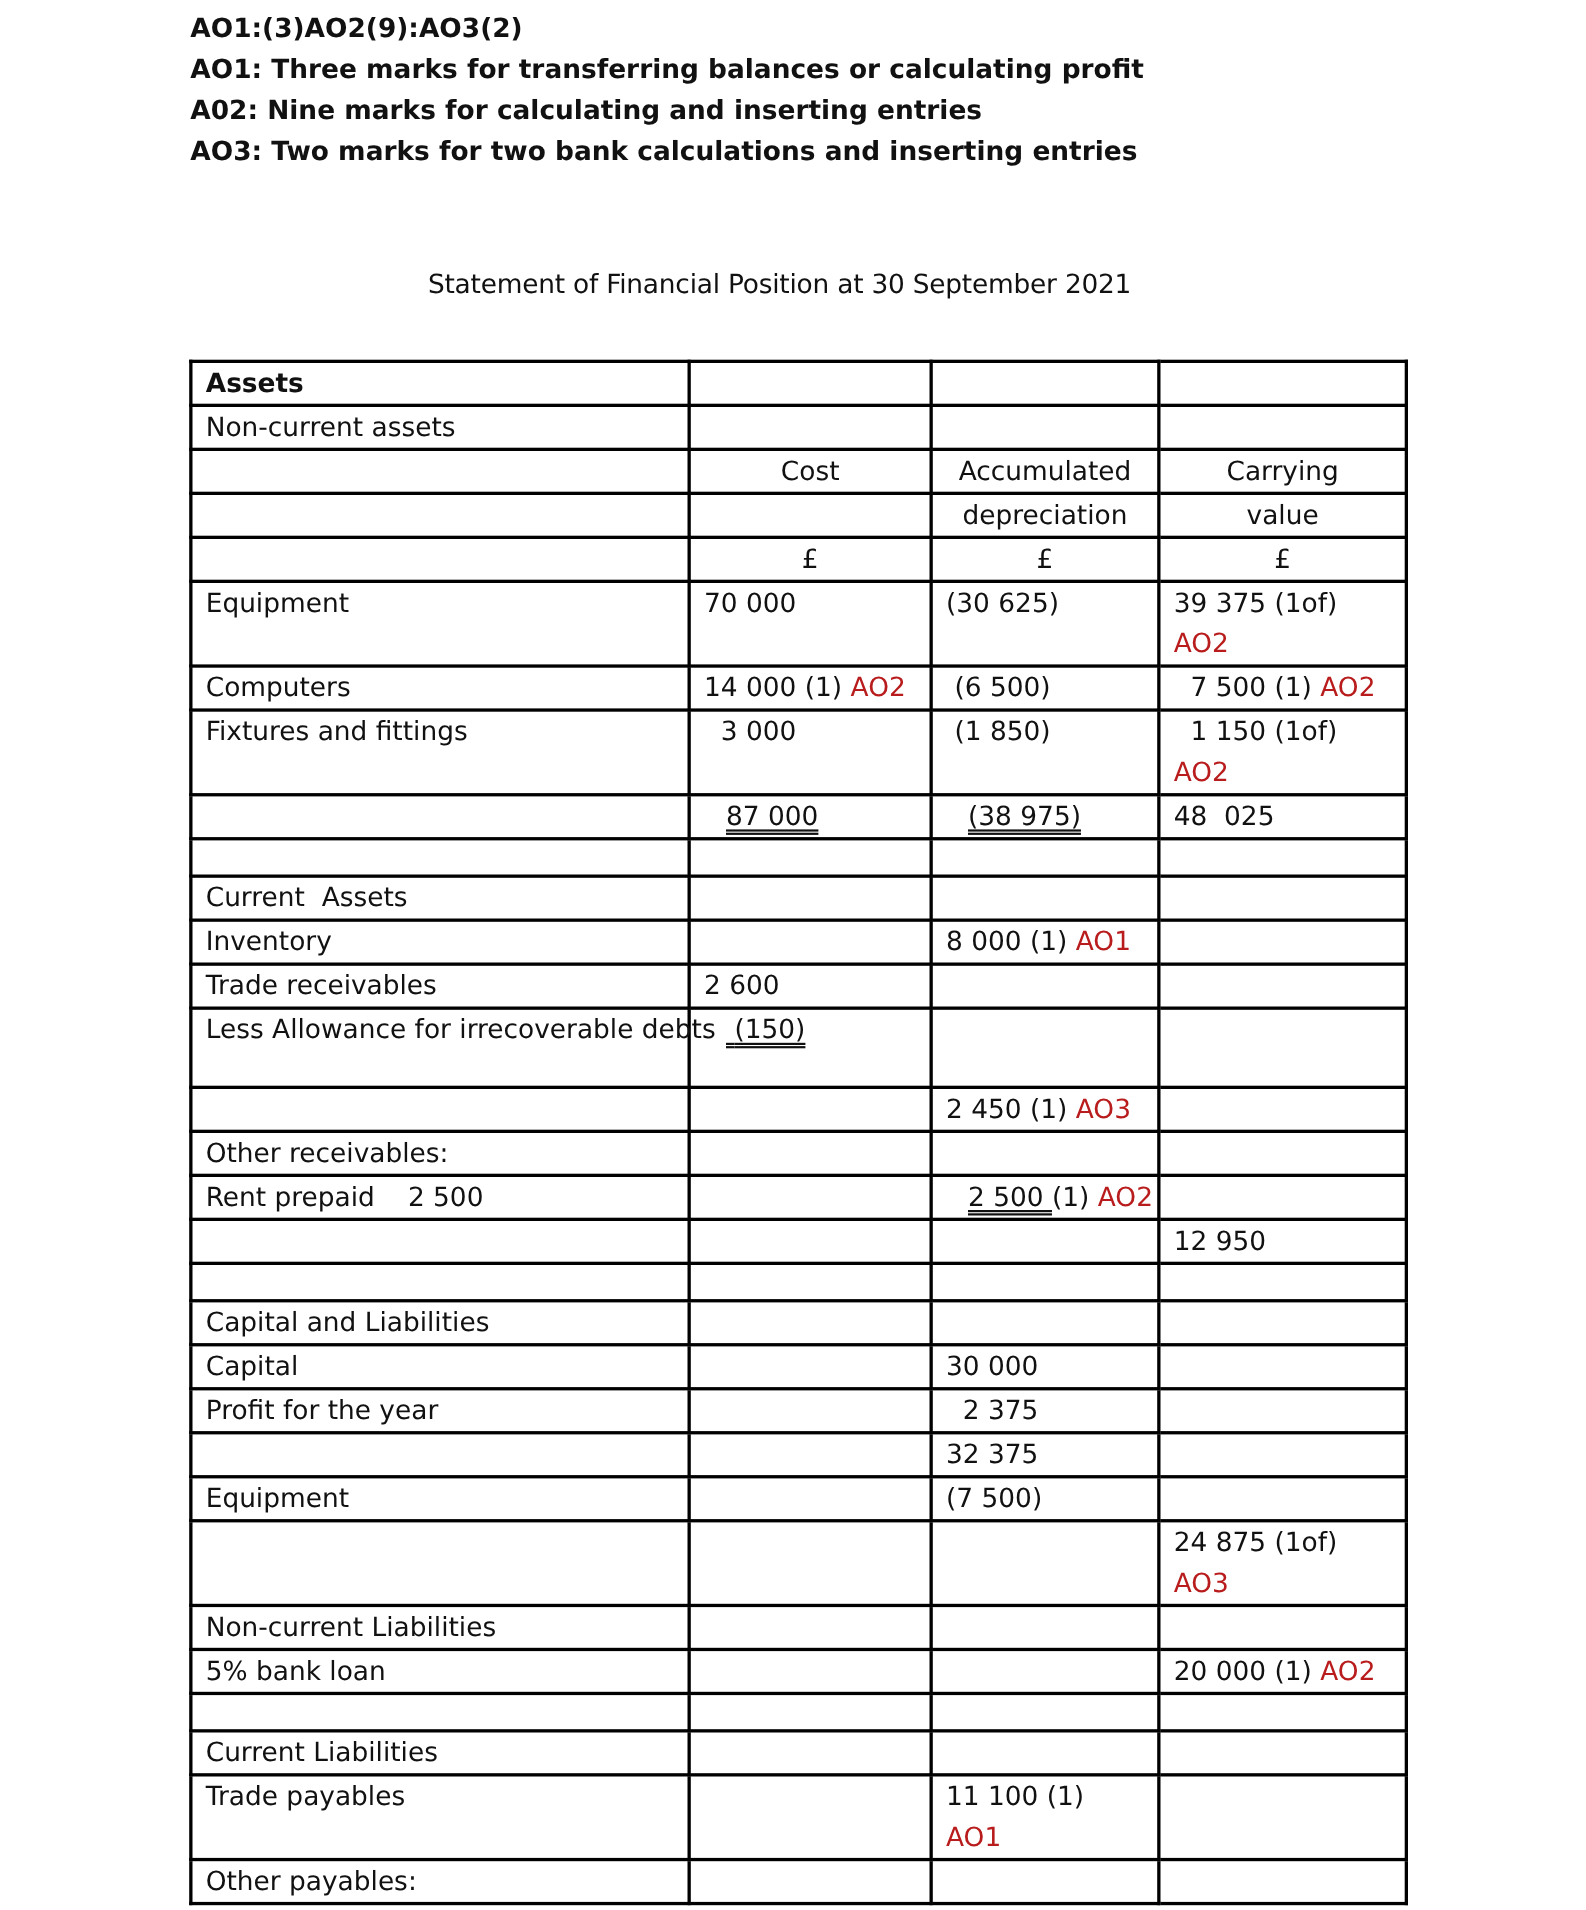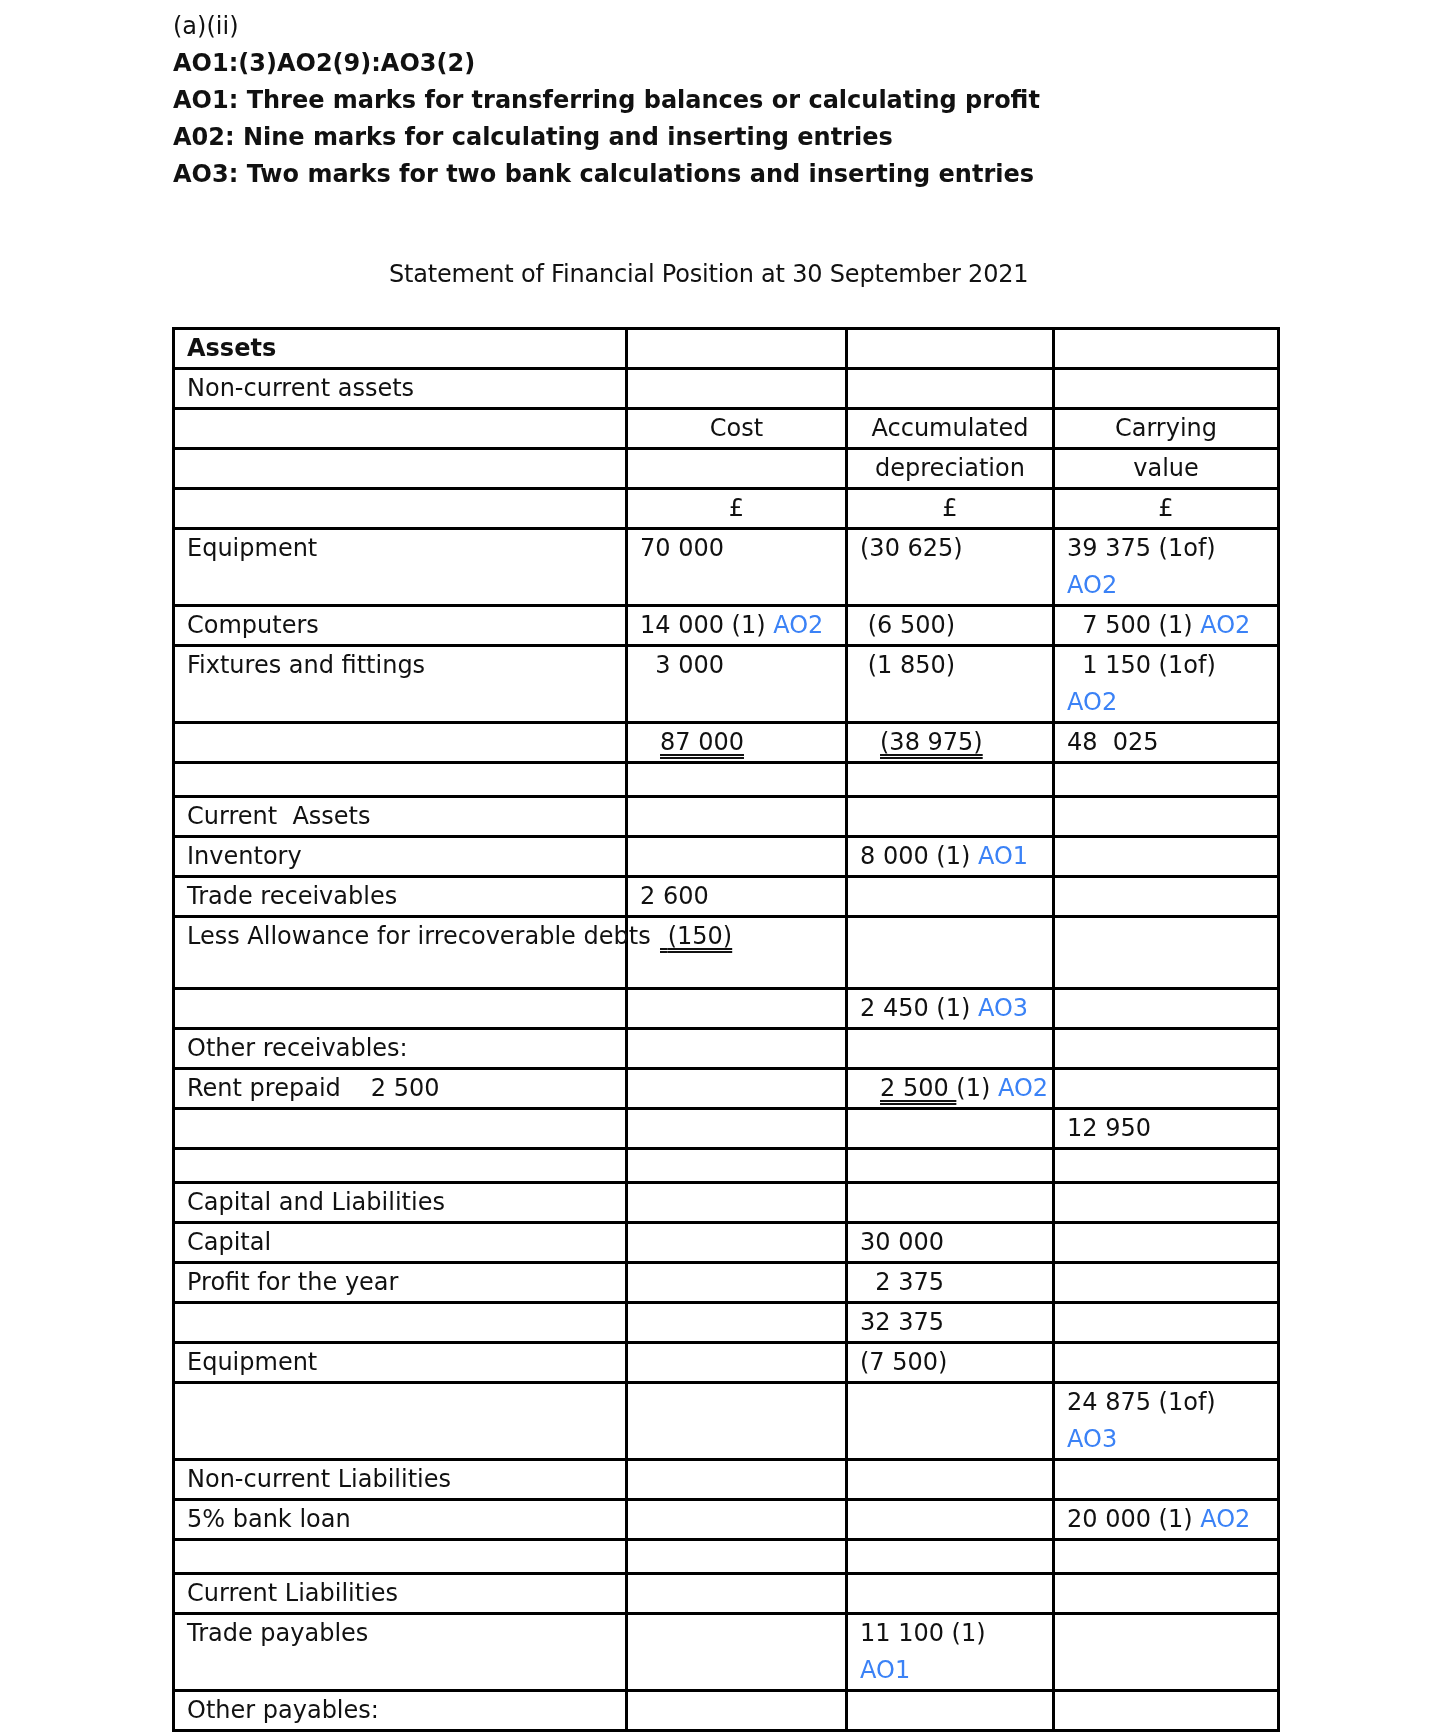--- a/index.html
+++ b/index.html
@@ -1,38 +1,37 @@
 <!DOCTYPE html>
 <html><head>
 <meta charset="utf-8">
 <style>
   html, body { margin:0; padding:0; background:#ffffff; }
   body { width:1442px; height:1736px; position:relative; font-family:"DejaVu Sans","Liberation Sans",sans-serif; color:#111; overflow:hidden; }
   .hdr { position:absolute; left:173px; top:8px; font-size:24px; line-height:37px; }
   .hdr .ln { white-space:nowrap; }
   .hdr .b { font-weight:bold; }
-  .title { position:absolute; left:389px; top:260px; font-size:24px; white-space:nowrap; letter-spacing:-0.2px; }
+  .title { position:absolute; left:389px; top:244px; font-size:24px; white-space:nowrap; letter-spacing:-0.2px; }
   table.sofp { position:absolute; left:172px; top:327px; border-collapse:collapse; table-layout:fixed; width:1105px; }
   table.sofp td { border:3px solid #000; padding:0 12px; font-size:24px; line-height:37px; vertical-align:top; overflow:visible; white-space:nowrap; }
   col.c0 { width:453px; } col.c1 { width:220px; } col.c2 { width:207px; } col.c3 { width:225px; }
   tr.s td { height:31px; }
   tr.d td { height:69px; }
   td.ctr { text-align:center; }
-  .red { color:#3b82f6; }
+  .red { color:#b91c1c; }
   .u { text-decoration-thickness:2px; text-underline-offset:4px; }
   .uu { text-decoration:underline double; text-decoration-thickness:1.5px; text-underline-offset:4px;margin-left:20px; }
   .bold { font-weight:bold; }
   .wrap { white-space:normal; }
   .tab { display:inline-block; width:30px; }
 </style>
 </head>
 <body>
 
 <div class="hdr">
-  <div class="ln">(a)(ii)</div>
   <div class="ln b">AO1:(3)AO2(9):AO3(2)</div>
   <div class="ln b">AO1: Three marks for transferring balances or calculating profit</div>
   <div class="ln b">A02: Nine marks for calculating and inserting entries</div>
   <div class="ln b">AO3: Two marks for two bank calculations and inserting entries</div>
 </div>
 
 <div class="title">Statement of Financial Position at 30 September 2021</div>
 
 <table class="sofp">
   <colgroup>

